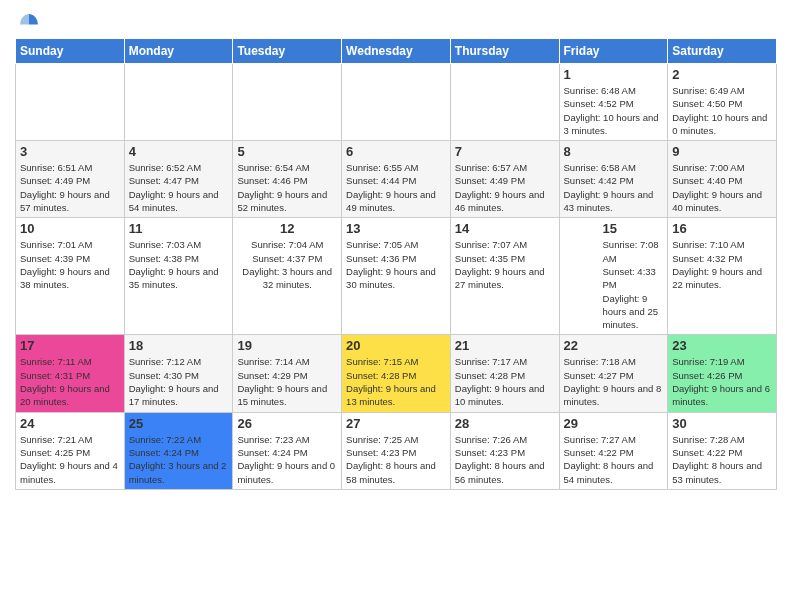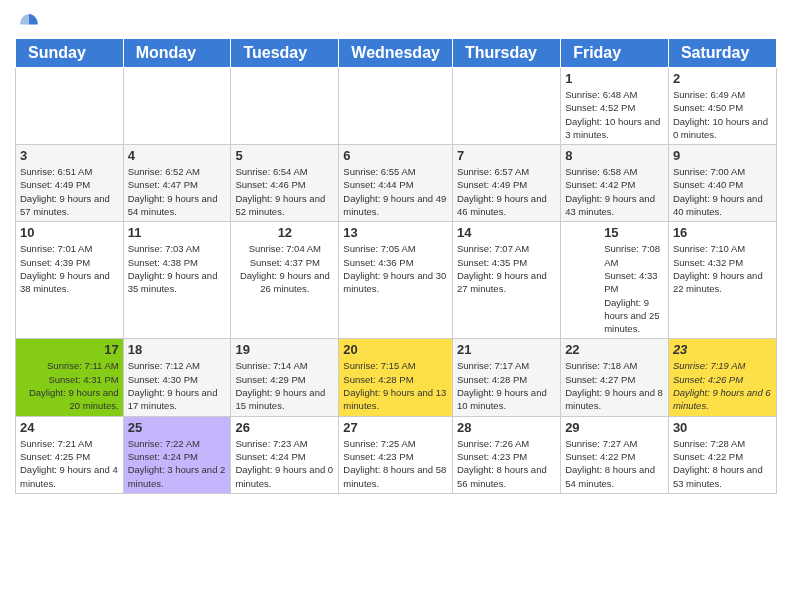--- a/index.html
+++ b/index.html
@@ -8,21 +8,21 @@
     .header { display: flex; align-items: flex-start; justify-content: space-between; margin-bottom: 8px; }
     .logo { display: flex; flex-direction: column; align-items: flex-start; }
     .logo-text { display: flex; align-items: center; font-size: 20px; font-weight: bold; }
     .logo-general { color: #333; }
     .logo-blue { color: #3a7bd5; }
     .logo-icon { width: 24px; height: 24px; margin-left: 2px; }
     .title-block { text-align: right; }
     .month-title { font-size: 36px; font-weight: normal; color: #333; line-height: 1.1; }
     .location { font-size: 14px; color: #555; margin-top: 2px; }
     table { width: 100%; border-collapse: collapse; }
-    th { background: #3a7bd5; color: #fff; font-size: 16px; font-weight: bold; padding: 5px 12px; text-align: left; border: 1px solid #fff; }
+    th { background: #3a7bd5; color: #fff; font-size: 12px; font-weight: bold; padding: 5px 4px; text-align: left; border: 1px solid #fff; }
     td { border: 1px solid #ccc; vertical-align: top; padding: 3px 4px; font-size: 9.5px; color: #333; min-height: 70px; width: 14.28%; }
     .day-num { font-size: 13px; font-weight: bold; color: #333; display: block; margin-bottom: 2px; }
     .cell-content { line-height: 1.4; }
     tr:nth-child(even) td { background: #f5f5f5; }
     tr:nth-child(odd) td { background: #fff; }
     td.empty { background: #fff !important; }
   </style>
 </head>
 <body>
 
@@ -130,21 +130,21 @@
           <td style="background: rgb(255, 255, 255);">
             <span class="day-num">11</span>
             <div class="cell-content">Sunrise: 7:03 AM</div>
             <div class="cell-content">Sunset: 4:38 PM</div>
             <div class="cell-content">Daylight: 9 hours and 35 minutes.</div>
           </td>
           <td style="background: rgb(255, 255, 255); text-align: center;">
             <span class="day-num">12</span>
             <div class="cell-content">Sunrise: 7:04 AM</div>
             <div class="cell-content">Sunset: 4:37 PM</div>
-            <div class="cell-content">Daylight: 9 hours and 26 minutes.</div>
+            <div class="cell-content">Daylight: 3 hours and 32 minutes.</div>
           </td>
           <td style="background: rgb(255, 255, 255);">
             <span class="day-num">13</span>
             <div class="cell-content">Sunrise: 7:05 AM</div>
             <div class="cell-content">Sunset: 4:36 PM</div>
             <div class="cell-content">Daylight: 9 hours and 30 minutes.</div>
           </td>
           <td style="background: rgb(255, 255, 255);">
             <span class="day-num">14</span>
             <div class="cell-content">Sunrise: 7:07 AM</div>
@@ -158,21 +158,21 @@
             <div class="cell-content">Daylight: 9 hours and 25 minutes.</div>
           </td>
           <td style="background: rgb(255, 255, 255);">
             <span class="day-num">16</span>
             <div class="cell-content">Sunrise: 7:10 AM</div>
             <div class="cell-content">Sunset: 4:32 PM</div>
             <div class="cell-content">Daylight: 9 hours and 22 minutes.</div>
           </td>
         </tr>
         <tr>
-          <td style="background: #84cc16; text-align: right;">
+          <td style="background: #ec4899;">
             <span class="day-num">17</span>
             <div class="cell-content">Sunrise: 7:11 AM</div>
             <div class="cell-content">Sunset: 4:31 PM</div>
             <div class="cell-content">Daylight: 9 hours and 20 minutes.</div>
           </td>
           <td style="background: rgb(245, 245, 245);">
             <span class="day-num">18</span>
             <div class="cell-content">Sunrise: 7:12 AM</div>
             <div class="cell-content">Sunset: 4:30 PM</div>
             <div class="cell-content">Daylight: 9 hours and 17 minutes.</div>
@@ -194,35 +194,35 @@
             <div class="cell-content">Sunrise: 7:17 AM</div>
             <div class="cell-content">Sunset: 4:28 PM</div>
             <div class="cell-content">Daylight: 9 hours and 10 minutes.</div>
           </td>
           <td style="background: rgb(245, 245, 245); margin-top: 8px;">
             <span class="day-num">22</span>
             <div class="cell-content">Sunrise: 7:18 AM</div>
             <div class="cell-content">Sunset: 4:27 PM</div>
             <div class="cell-content">Daylight: 9 hours and 8 minutes.</div>
           </td>
-          <td style="background: #fde047; font-style: italic;">
+          <td style="background: #86efac;">
             <span class="day-num">23</span>
             <div class="cell-content">Sunrise: 7:19 AM</div>
             <div class="cell-content">Sunset: 4:26 PM</div>
             <div class="cell-content">Daylight: 9 hours and 6 minutes.</div>
           </td>
         </tr>
         <tr>
           <td style="background: rgb(255, 255, 255);">
             <span class="day-num">24</span>
             <div class="cell-content">Sunrise: 7:21 AM</div>
             <div class="cell-content">Sunset: 4:25 PM</div>
             <div class="cell-content">Daylight: 9 hours and 4 minutes.</div>
           </td>
-          <td style="background: #c4b5fd;">
+          <td style="background: #3b82f6;">
             <span class="day-num">25</span>
             <div class="cell-content">Sunrise: 7:22 AM</div>
             <div class="cell-content">Sunset: 4:24 PM</div>
             <div class="cell-content">Daylight: 3 hours and 2 minutes.</div>
           </td>
           <td style="background: rgb(255, 255, 255);">
             <span class="day-num">26</span>
             <div class="cell-content">Sunrise: 7:23 AM</div>
             <div class="cell-content">Sunset: 4:24 PM</div>
             <div class="cell-content">Daylight: 9 hours and 0 minutes.</div>

